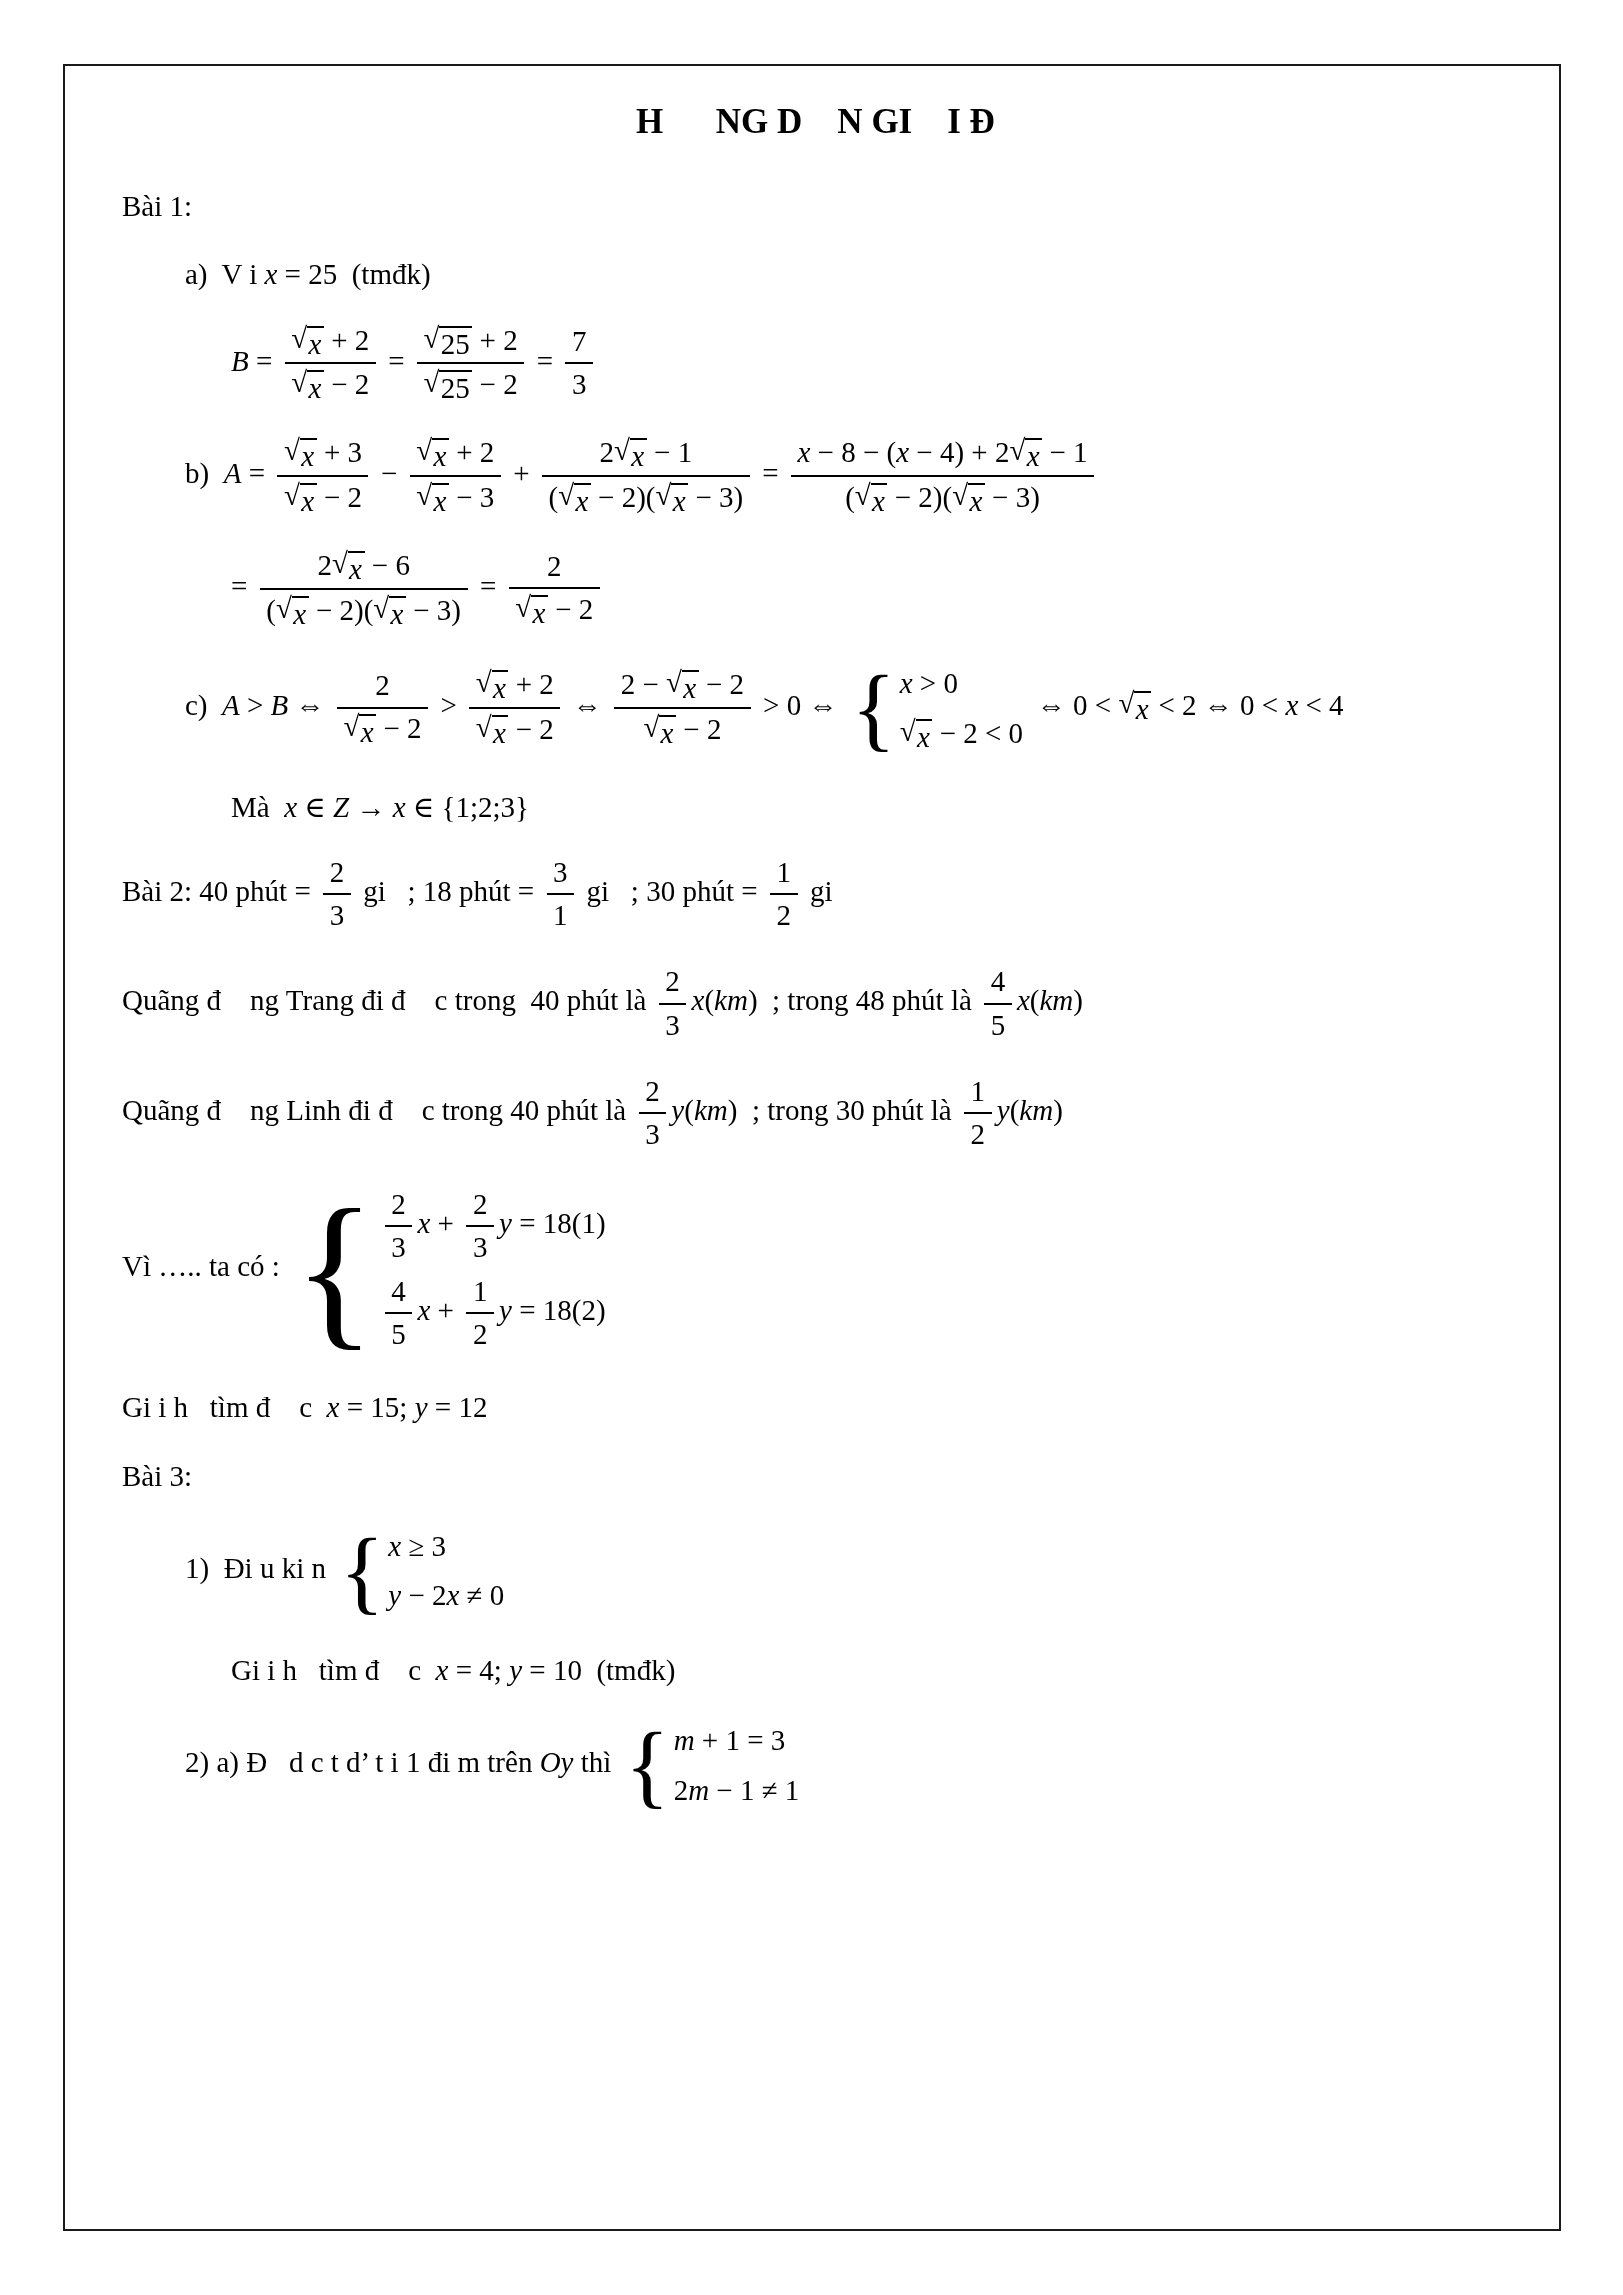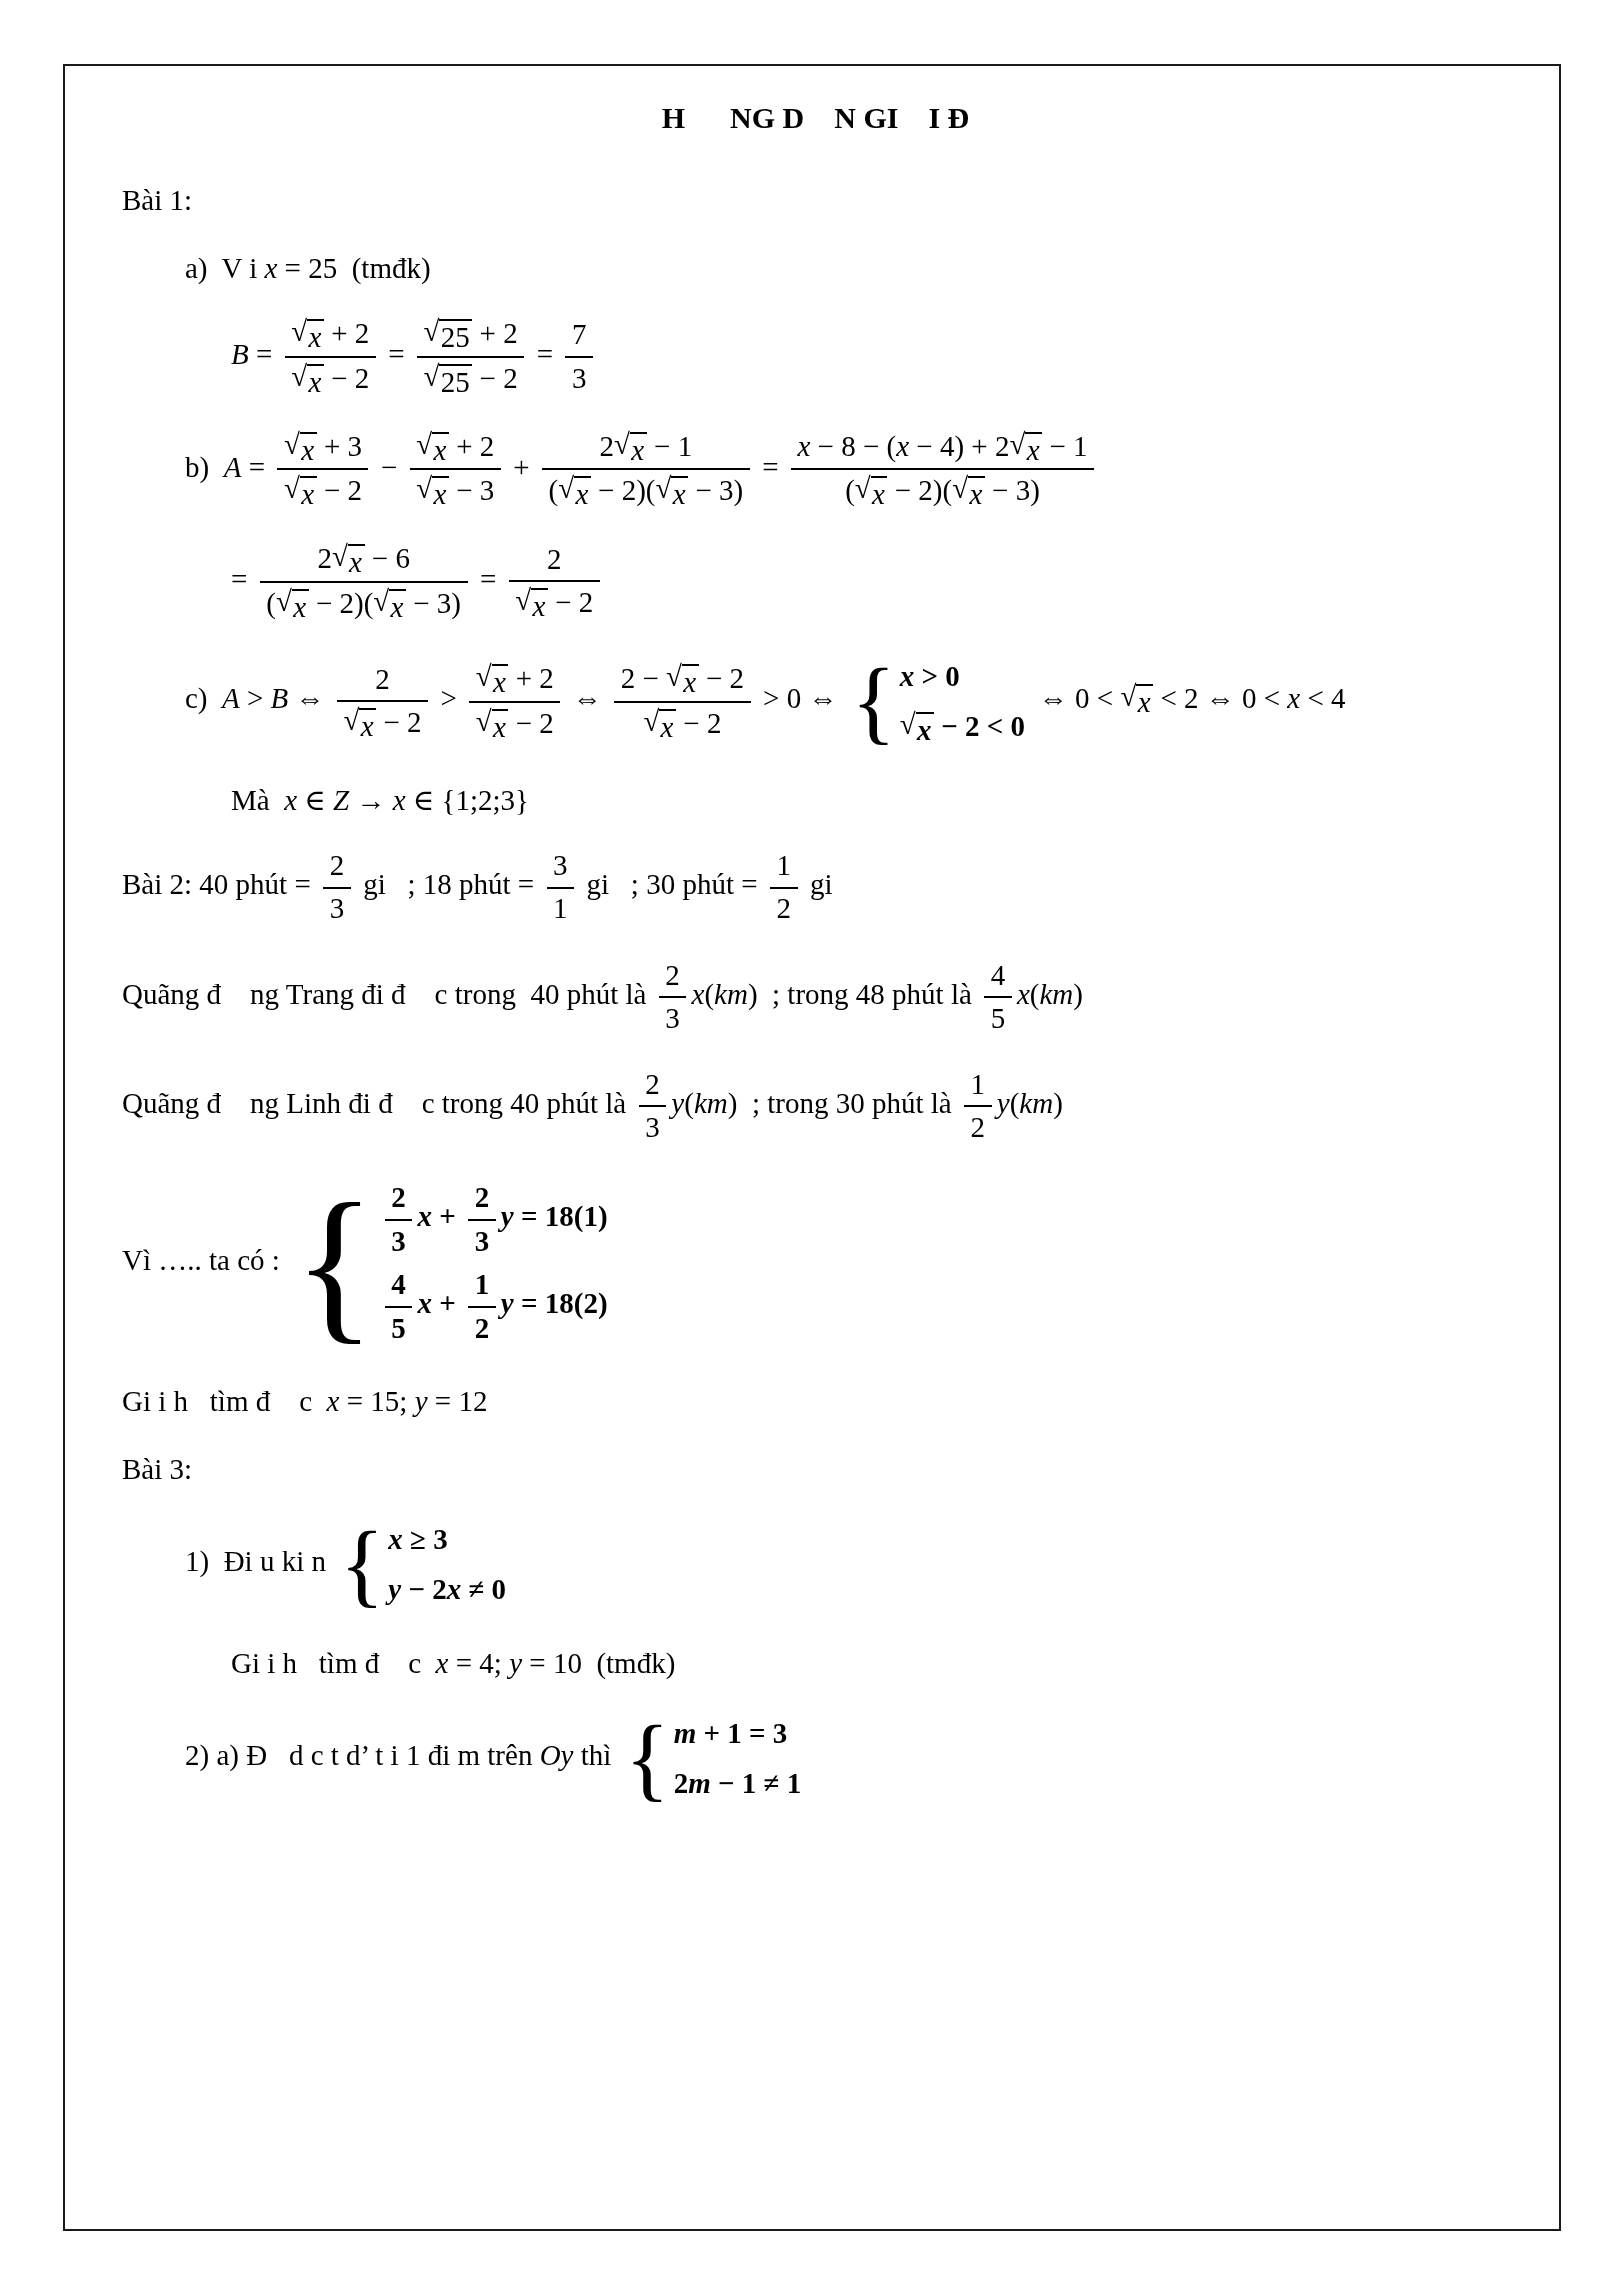--- a/index.html
+++ b/index.html
@@ -7,34 +7,34 @@
     position:relative;width:1623px;height:2295px;background:#fff;
     font-family:"Liberation Serif","DejaVu Serif",serif;
     font-size:29px;color:#000;overflow:hidden;
   }
   .border-frame{
     position:absolute;left:63px;top:64px;width:1498px;height:2167px;
     border:2px solid #1a1a1a;box-sizing:border-box;
   }
   .content{position:absolute;left:122px;top:98px;width:1387px;}
   .line{white-space:pre-wrap;line-height:1.35;margin-bottom:29px;}
-  .title{text-align:center;font-weight:bold;font-size:30px;margin-bottom:42px;}
+  .title{text-align:center;font-weight:bold;font-size:35px;margin-bottom:42px;}
   .indent-1{padding-left:63px;}
   .indent-2{padding-left:109px;}
   .math{margin-top:3.9px;margin-bottom:33px;}
   .frac{display:inline-flex;flex-direction:column;vertical-align:middle;text-align:center;margin:0 5.2px;}
   .frac>.num{display:block;padding:0 6.5px 3.9px;border-bottom:2px solid #000;line-height:1.15;}
   .frac>.den{display:block;padding:3.9px 6.5px 0;line-height:1.15;}
   .sqrt{display:inline-flex;align-items:flex-start;white-space:nowrap;}
   .rsign{line-height:1;transform:translateY(-0.06em);}
   .rbody{border-top:2px solid #000;line-height:1;padding:2px 2.6px 0 1.3px;}
   .cases{display:inline-flex;align-items:center;vertical-align:middle;margin:0 6.5px;}
   .cbrace{line-height:1;margin-right:3.9px;font-weight:400;}
   .ccol{display:inline-flex;flex-direction:column;row-gap:10.5px;align-items:flex-start;text-align:left;}
-  .cline{display:block;font-weight:bold;}
+  .cline{display:block;}
   i{font-style:italic;}
   b{font-weight:normal;}
 </style>
 </head>
 <body>
 
 <div class="page">
   <div class="border-frame"></div>
   <div class="content">
     <div class="line title">H      NG D    N GI    I Đ</div>

